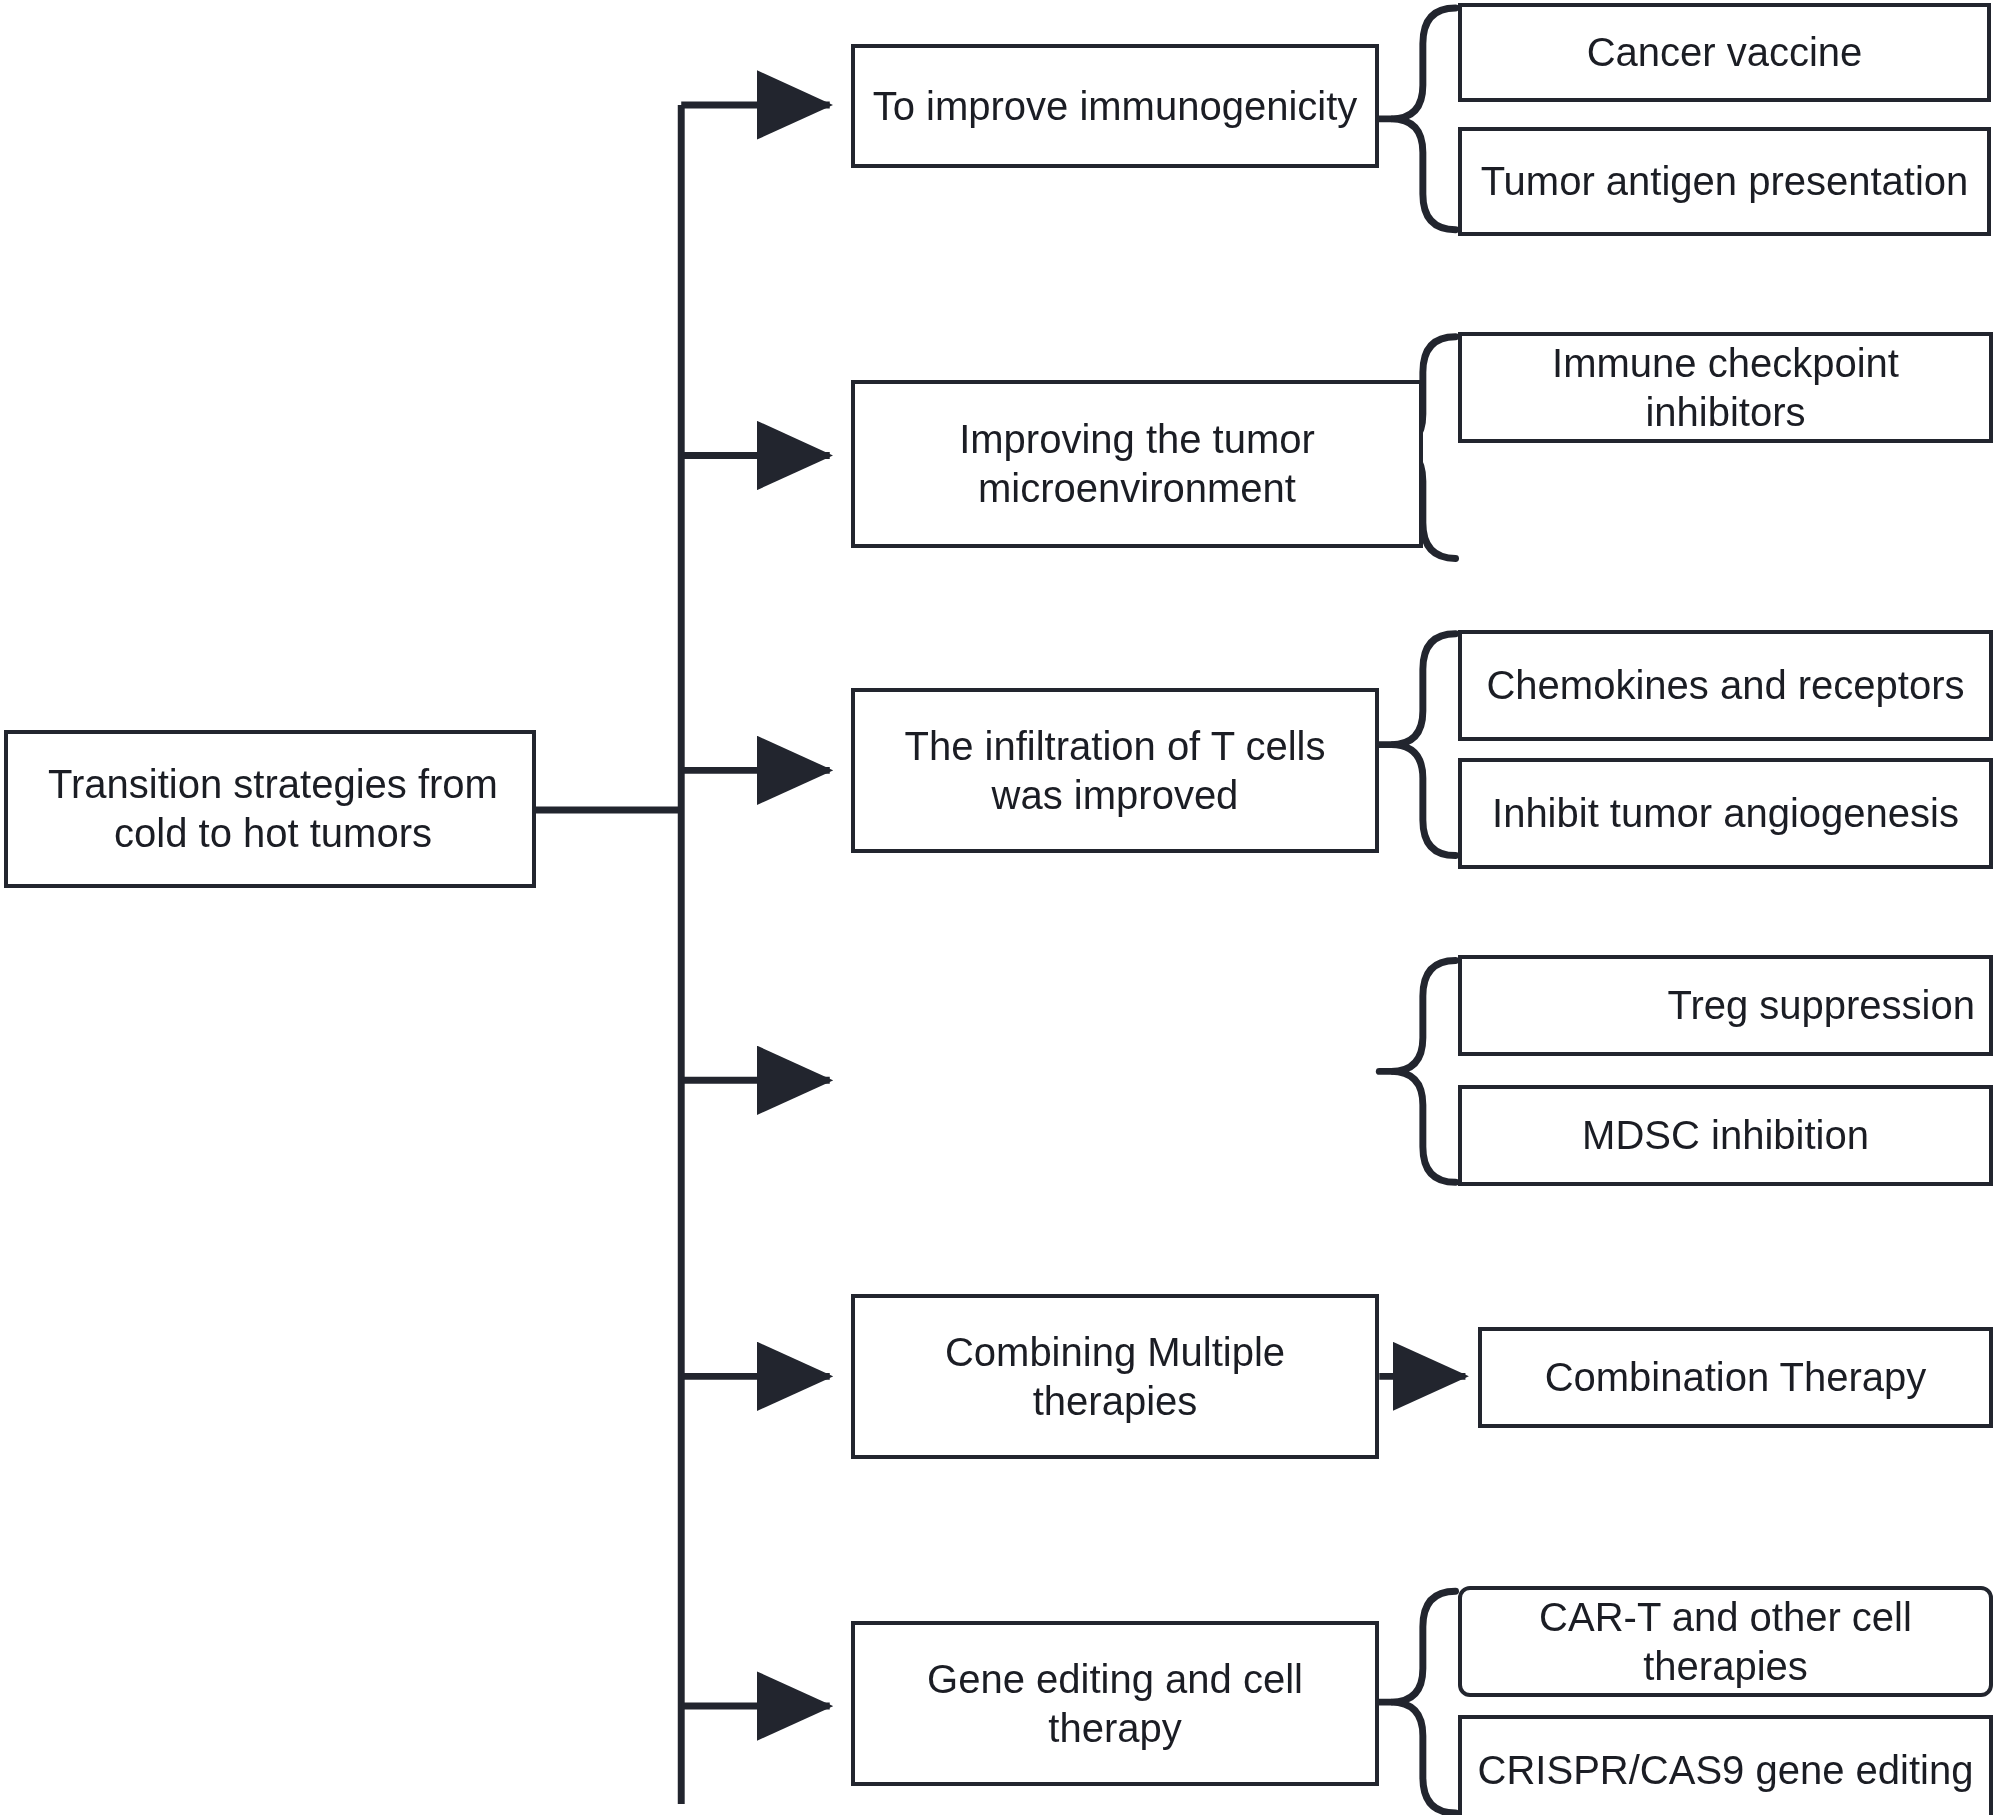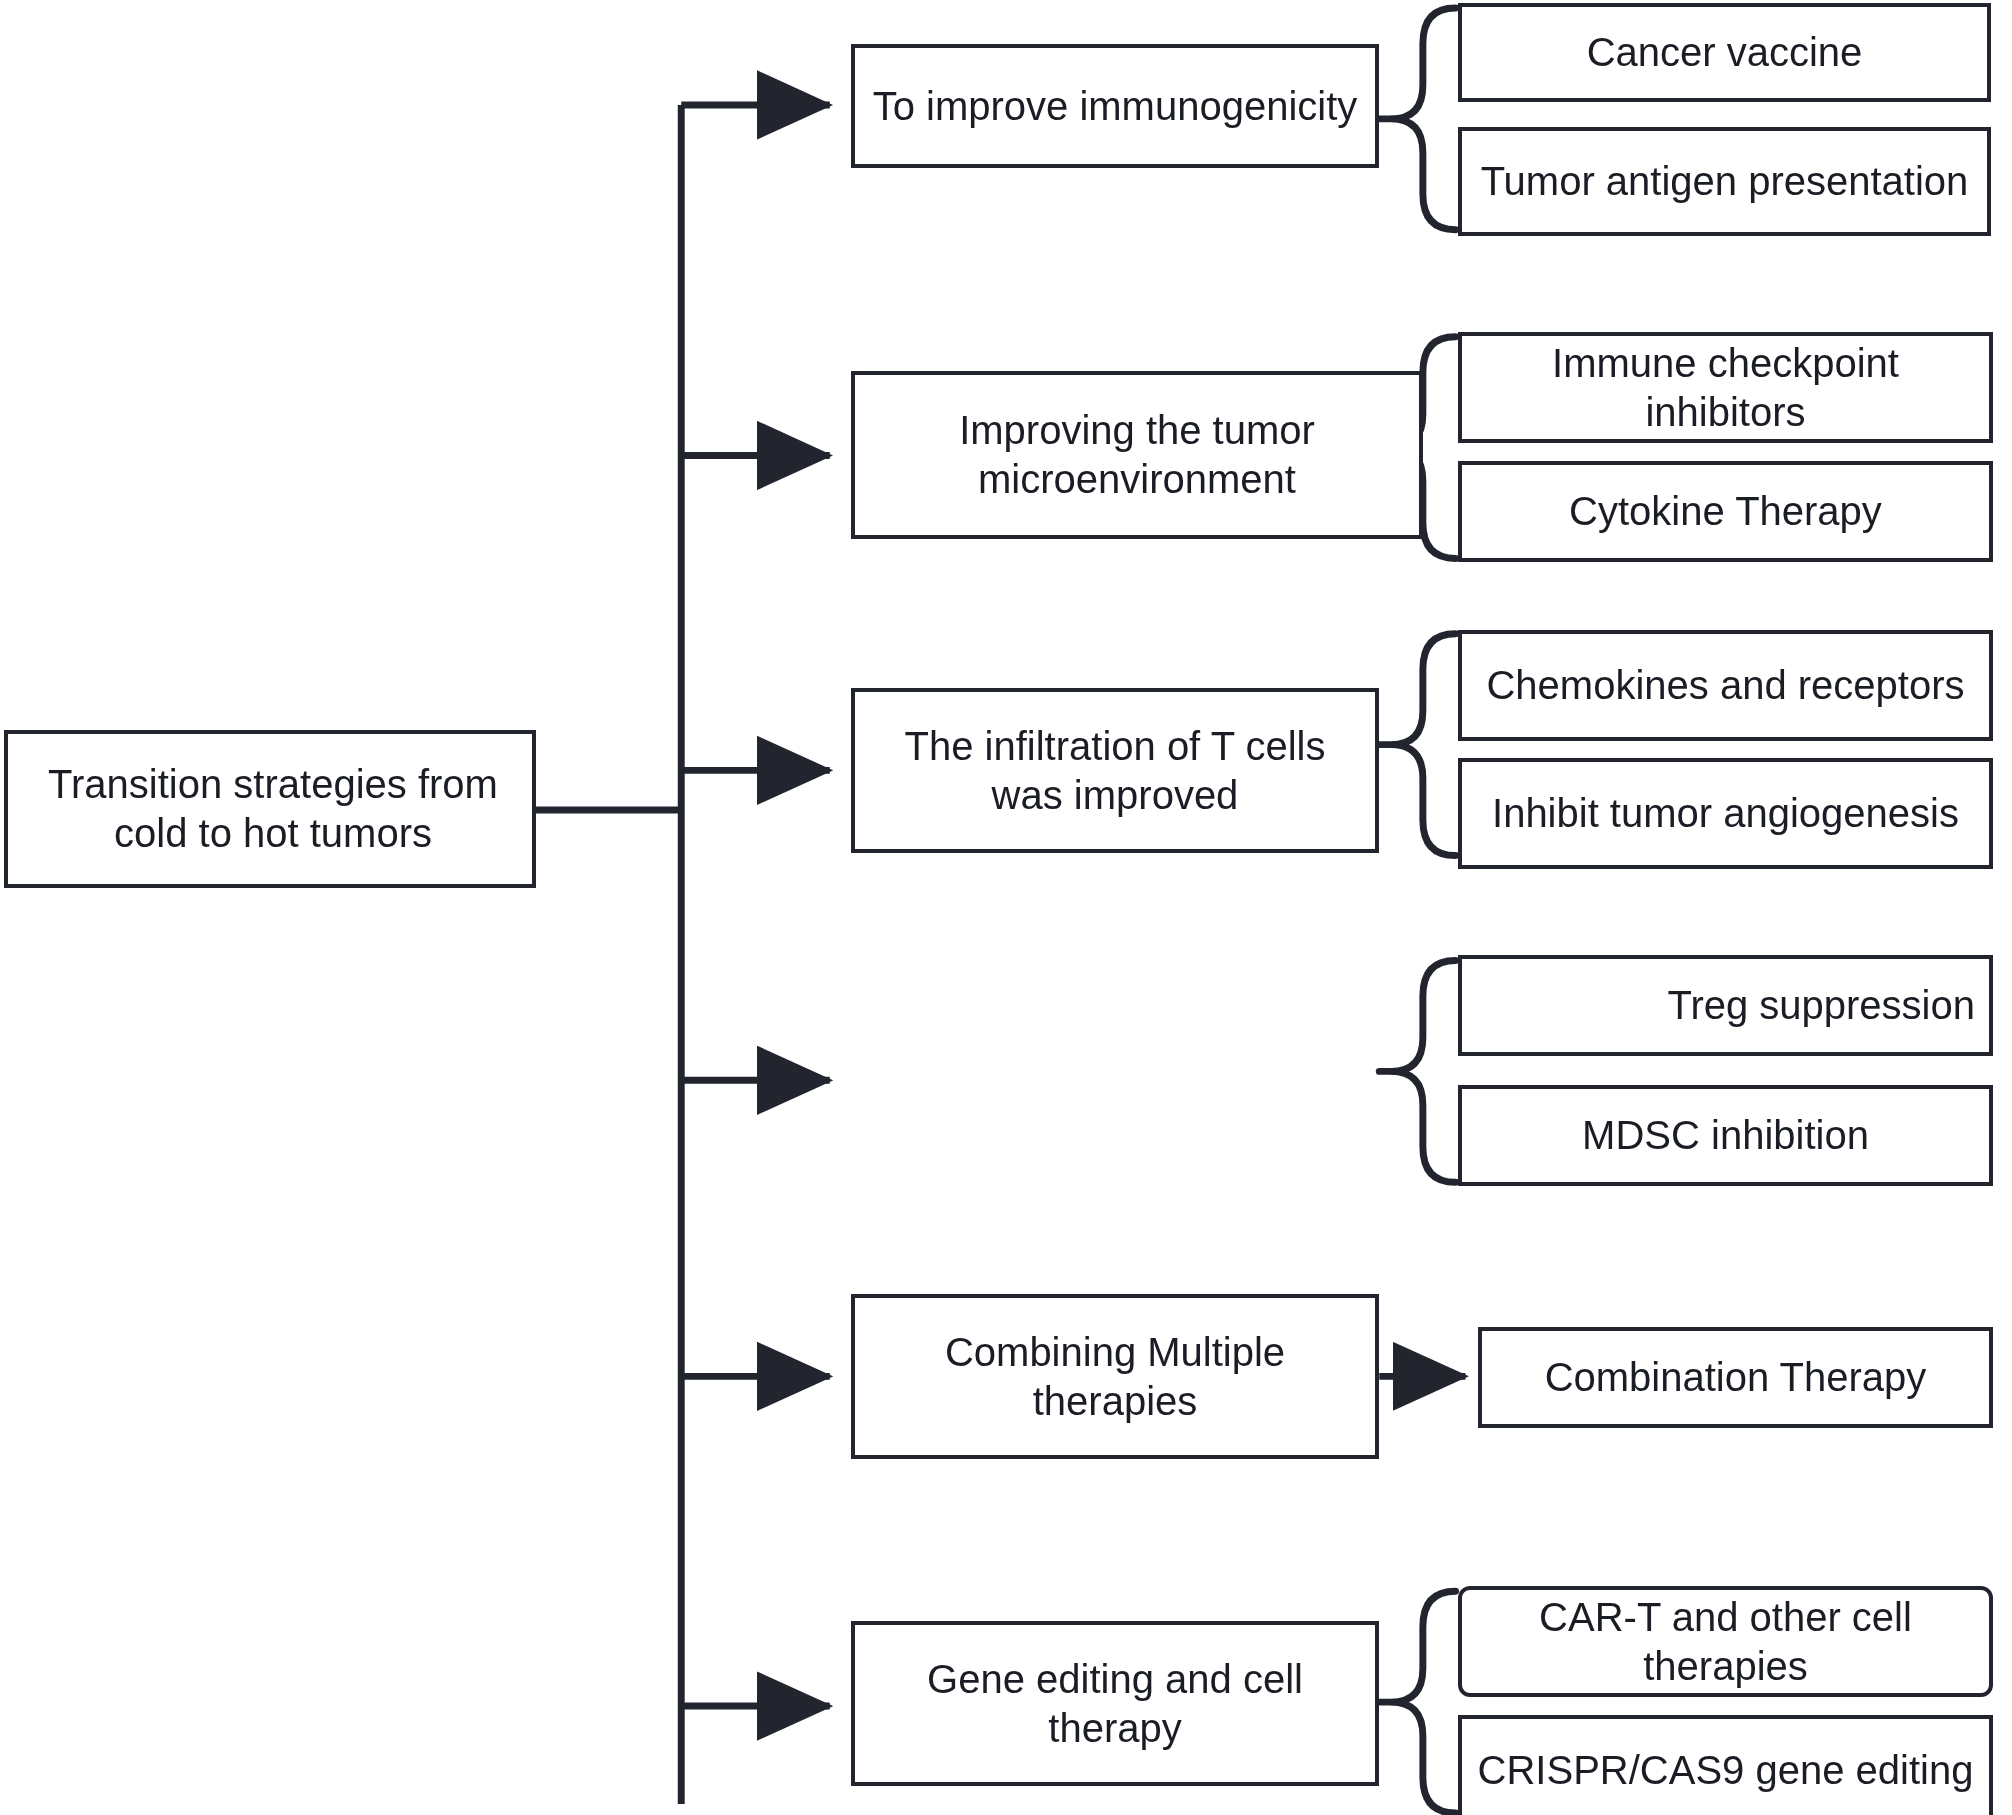--- a/index.html
+++ b/index.html
@@ -108,28 +108,25 @@
   <div class="node node-branch" style="left:851px; top:44px; width:528px; height:124px;">
     <span>To improve immunogenicity</span>
   </div>
   <div class="node node-leaf" style="left:1458px; top:3px; width:533px; height:99px;">
     <span>Cancer vaccine</span>
   </div>
   <div class="node node-leaf" style="left:1458px; top:127px; width:533px; height:109px;">
     <span>Tumor antigen presentation</span>
   </div>
 
-  <div class="node node-branch" style="left:851px; top:371px; width:572px; height:168px;">
+  <div class="node node-branch" style="left:851px; top:380px; width:572px; height:168px;">
     <span>Improving the tumor microenvironment</span>
   </div>
   <div class="node node-leaf" style="left:1458px; top:332px; width:535px; height:111px;">
     <span>Immune checkpoint inhibitors</span>
-  </div>
-  <div class="node node-leaf" style="left:1458px; top:461px; width:535px; height:101px;">
-    <span>Cytokine Therapy</span>
   </div>
 
   <div class="node node-branch" style="left:851px; top:688px; width:528px; height:165px;">
     <span>The infiltration of T cells was improved</span>
   </div>
   <div class="node node-leaf" style="left:1458px; top:630px; width:535px; height:111px;">
     <span>Chemokines and receptors</span>
   </div>
   <div class="node node-leaf" style="left:1458px; top:758px; width:535px; height:111px;align-items:center;">
     <span>Inhibit tumor angiogenesis</span>

